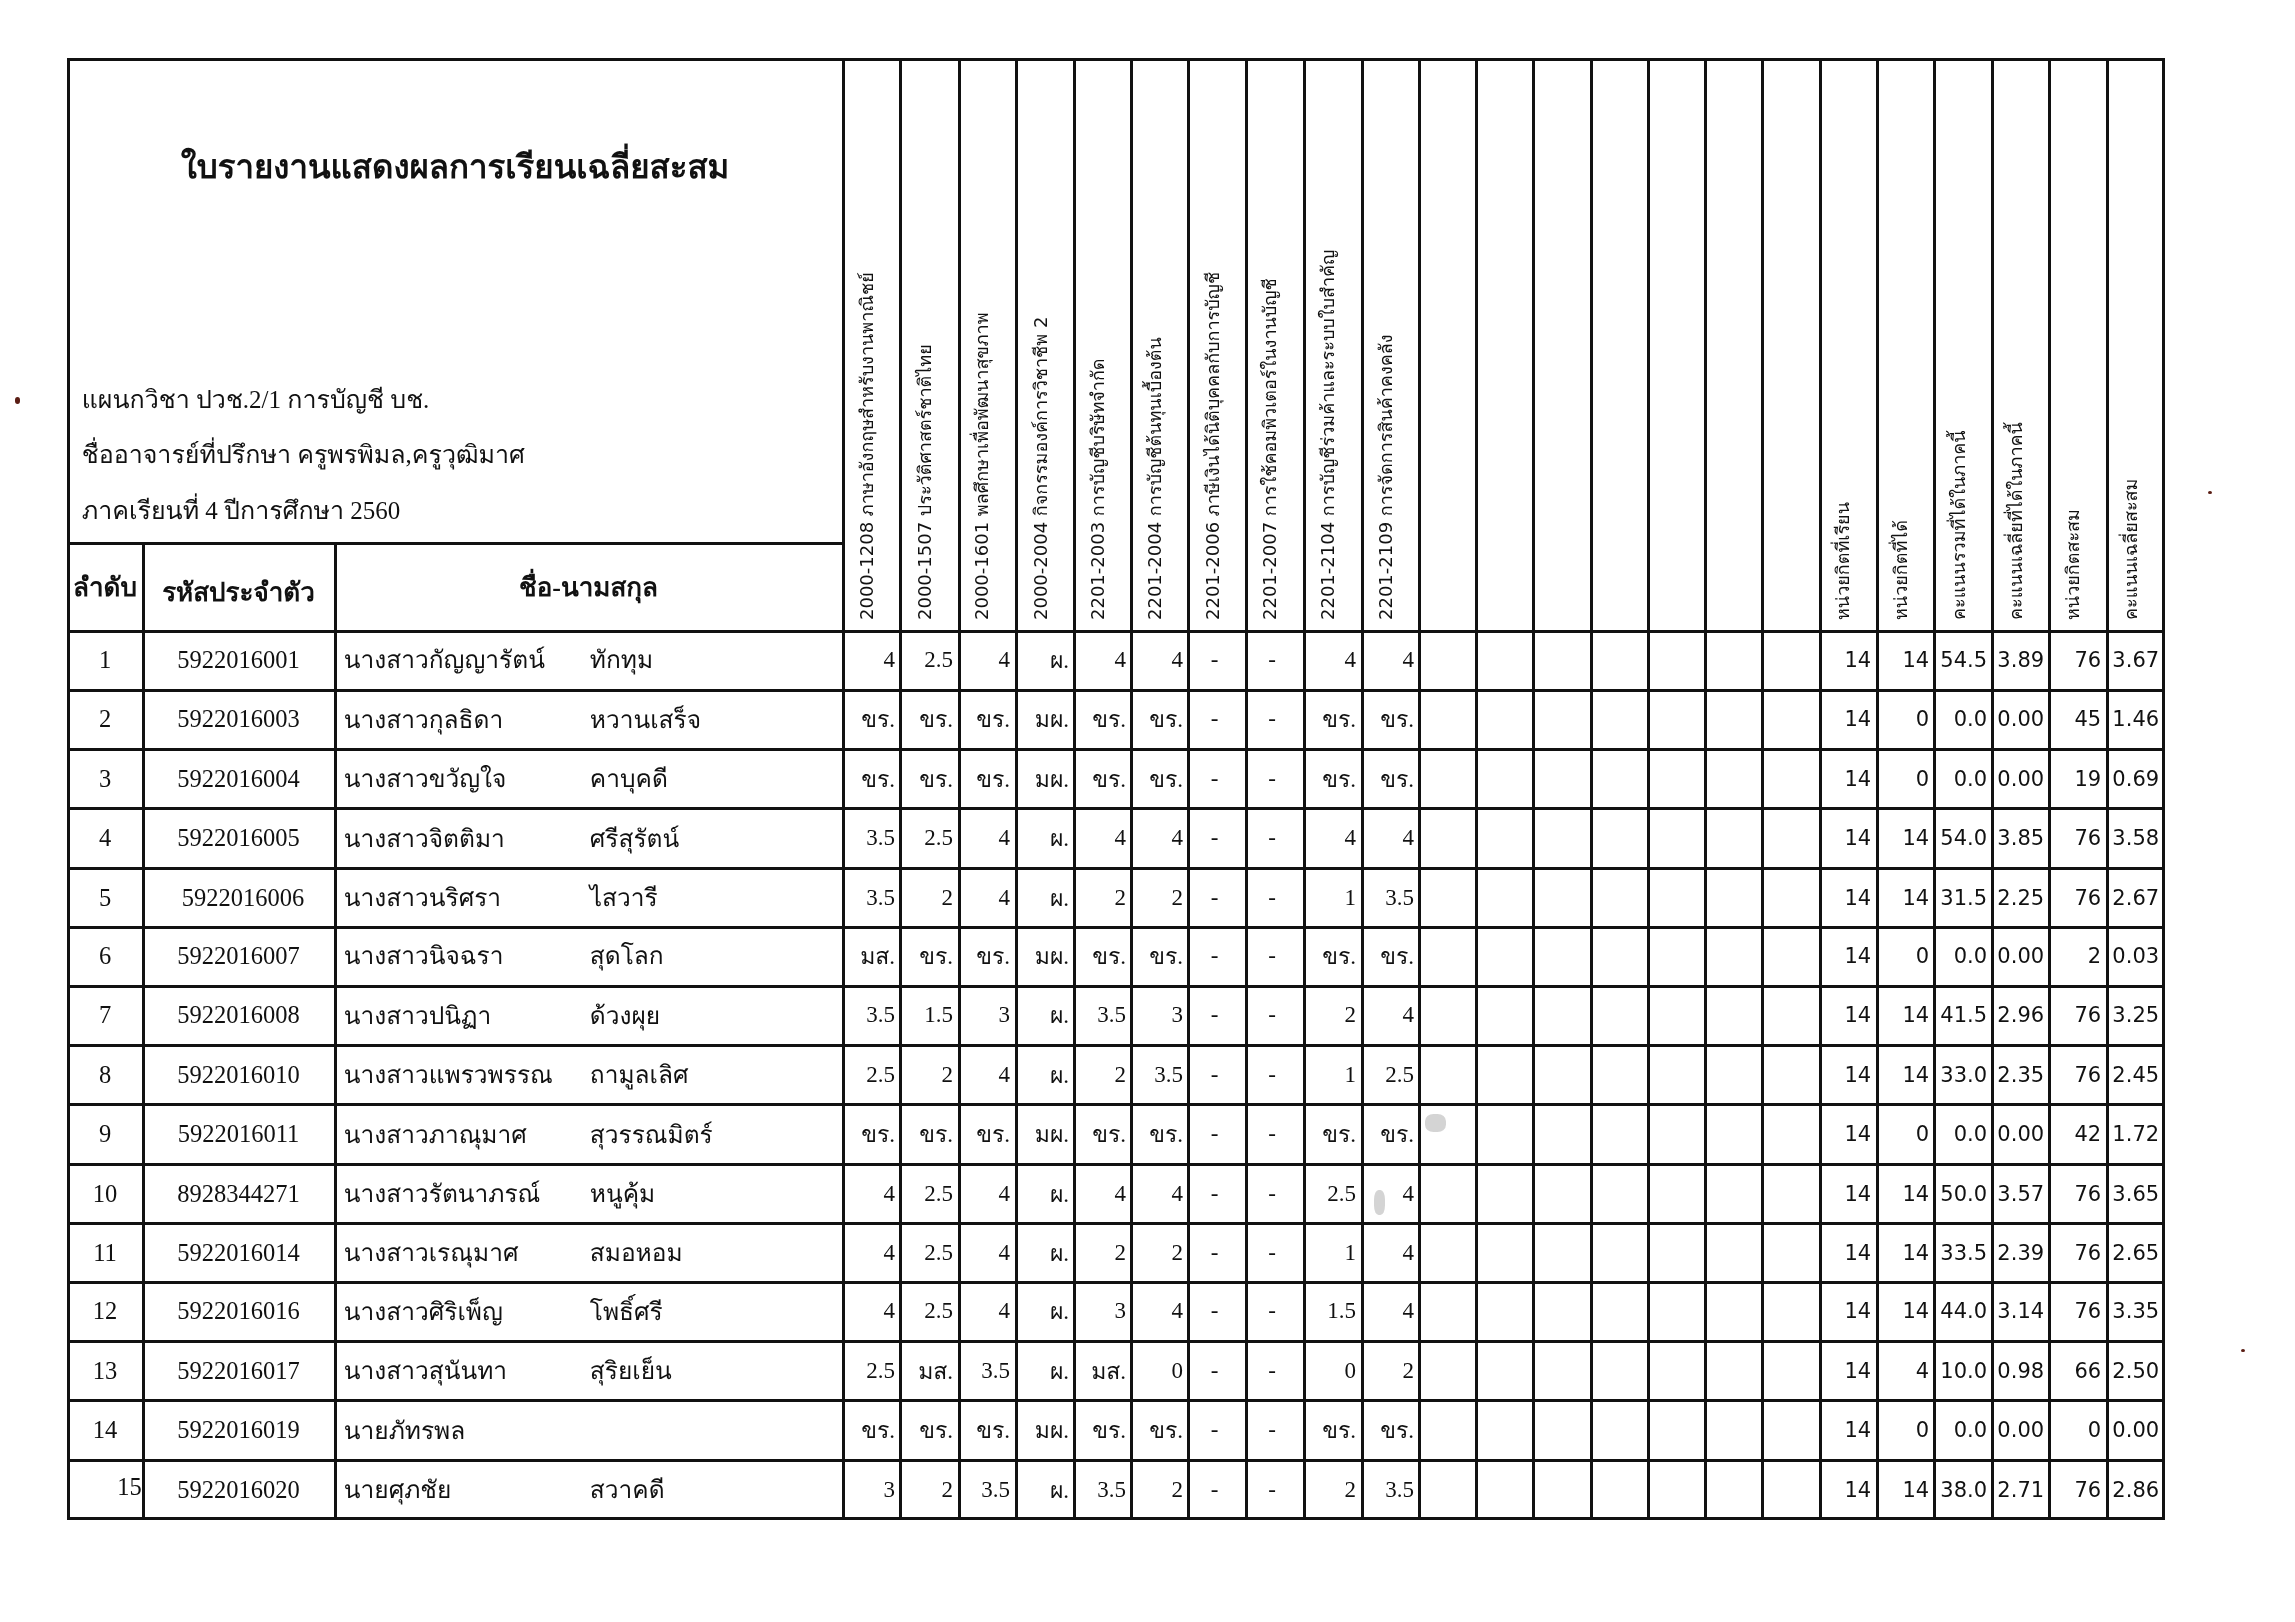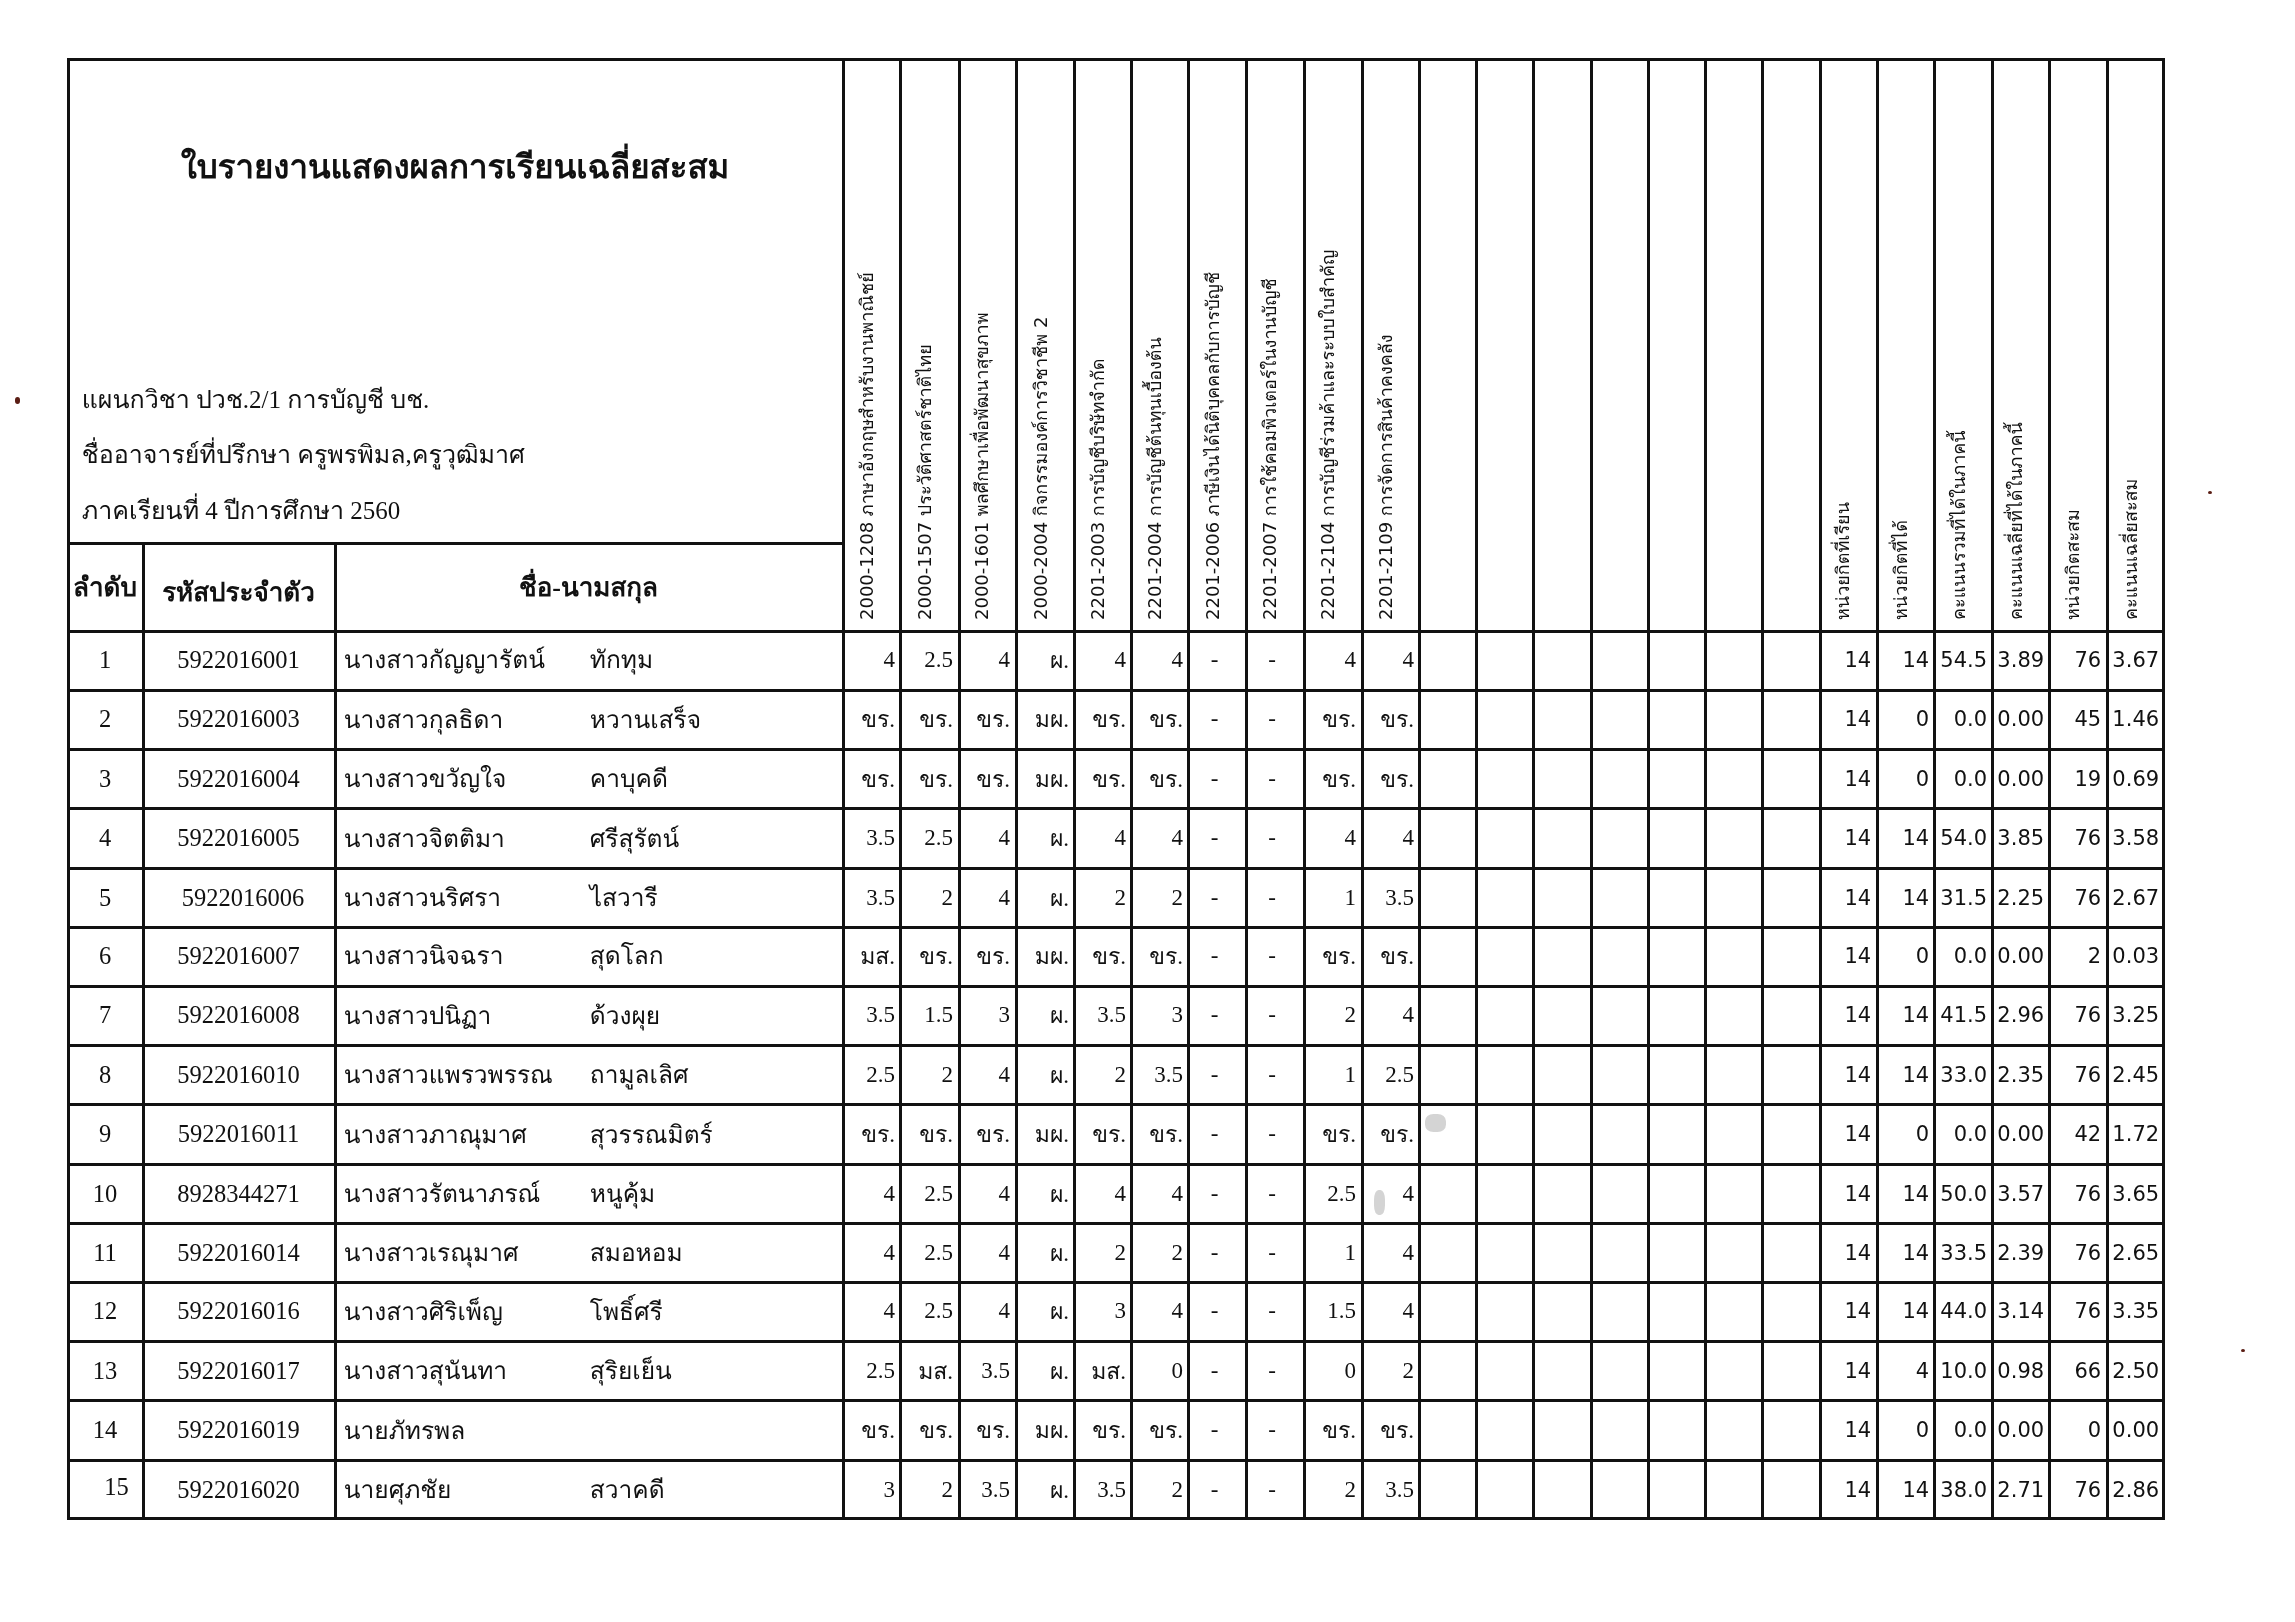--- a/index.html
+++ b/index.html
@@ -399,21 +399,21 @@
     <div class="cell c" style="left:1121px;top:1342px;width:58px;height:60px;font-size:23px;padding-right:4.9px">-</div>
     <div class="cell c" style="left:1179px;top:1342px;width:57px;height:60px;font-size:23px;padding-right:4.9px">-</div>
     <div class="cell r" style="left:1236px;top:1342px;width:58px;height:60px;font-size:23px;padding-right:4.9px">ขร.</div>
     <div class="cell r" style="left:1295px;top:1342px;width:57px;height:60px;font-size:23px;padding-right:4.9px">ขร.</div>
     <div class="cell r" style="left:1752px;top:1342px;width:57px;height:60px;font-family:&quot;DejaVu Sans&quot;,sans-serif;font-size:21px;padding-right:4.9px">14</div>
     <div class="cell r" style="left:1810px;top:1342px;width:57px;height:60px;font-family:&quot;DejaVu Sans&quot;,sans-serif;font-size:21px;padding-right:4.9px">0</div>
     <div class="cell r" style="left:1867px;top:1342px;width:58px;height:60px;font-family:&quot;DejaVu Sans&quot;,sans-serif;font-size:21px;padding-right:4.9px">0.0</div>
     <div class="cell r" style="left:1925px;top:1342px;width:57px;height:60px;font-family:&quot;DejaVu Sans&quot;,sans-serif;font-size:21px;padding-right:4.9px">0.00</div>
     <div class="cell r" style="left:1982px;top:1342px;width:57px;height:60px;font-family:&quot;DejaVu Sans&quot;,sans-serif;font-size:21px;padding-right:4.9px">0</div>
     <div class="cell r" style="left:2040px;top:1342px;width:57px;height:60px;font-family:&quot;DejaVu Sans&quot;,sans-serif;font-size:21px;padding-right:4.9px">0.00</div>
-    <div class="cell c" style="left:0px;top:1402px;width:76px;height:54px;padding-left:23px;">15</div>
+    <div class="cell c" style="left:13px;top:1402px;width:76px;height:54px;padding-left:23px;">15</div>
     <div class="cell c" style="left:76px;top:1402px;width:191px;height:59px;">5922016020</div>
     <div class="cell l" style="left:267px;top:1402px;width:245px;height:59px;">นายศุภชัย</div>
     <div class="cell l" style="left:513px;top:1402px;width:263px;height:59px;">สวาคดี</div>
     <div class="cell r" style="left:776px;top:1402px;width:57px;height:59px;font-size:23px;padding-right:4.9px">3</div>
     <div class="cell r" style="left:833px;top:1402px;width:58px;height:59px;font-size:23px;padding-right:4.9px">2</div>
     <div class="cell r" style="left:891px;top:1402px;width:57px;height:59px;font-size:23px;padding-right:4.9px">3.5</div>
     <div class="cell r" style="left:949px;top:1402px;width:58px;height:59px;font-size:23px;padding-right:4.9px">ผ.</div>
     <div class="cell r" style="left:1007px;top:1402px;width:57px;height:59px;font-size:23px;padding-right:4.9px">3.5</div>
     <div class="cell r" style="left:1064px;top:1402px;width:57px;height:59px;font-size:23px;padding-right:4.9px">2</div>
     <div class="cell c" style="left:1121px;top:1402px;width:58px;height:59px;font-size:23px;padding-right:4.9px">-</div>

